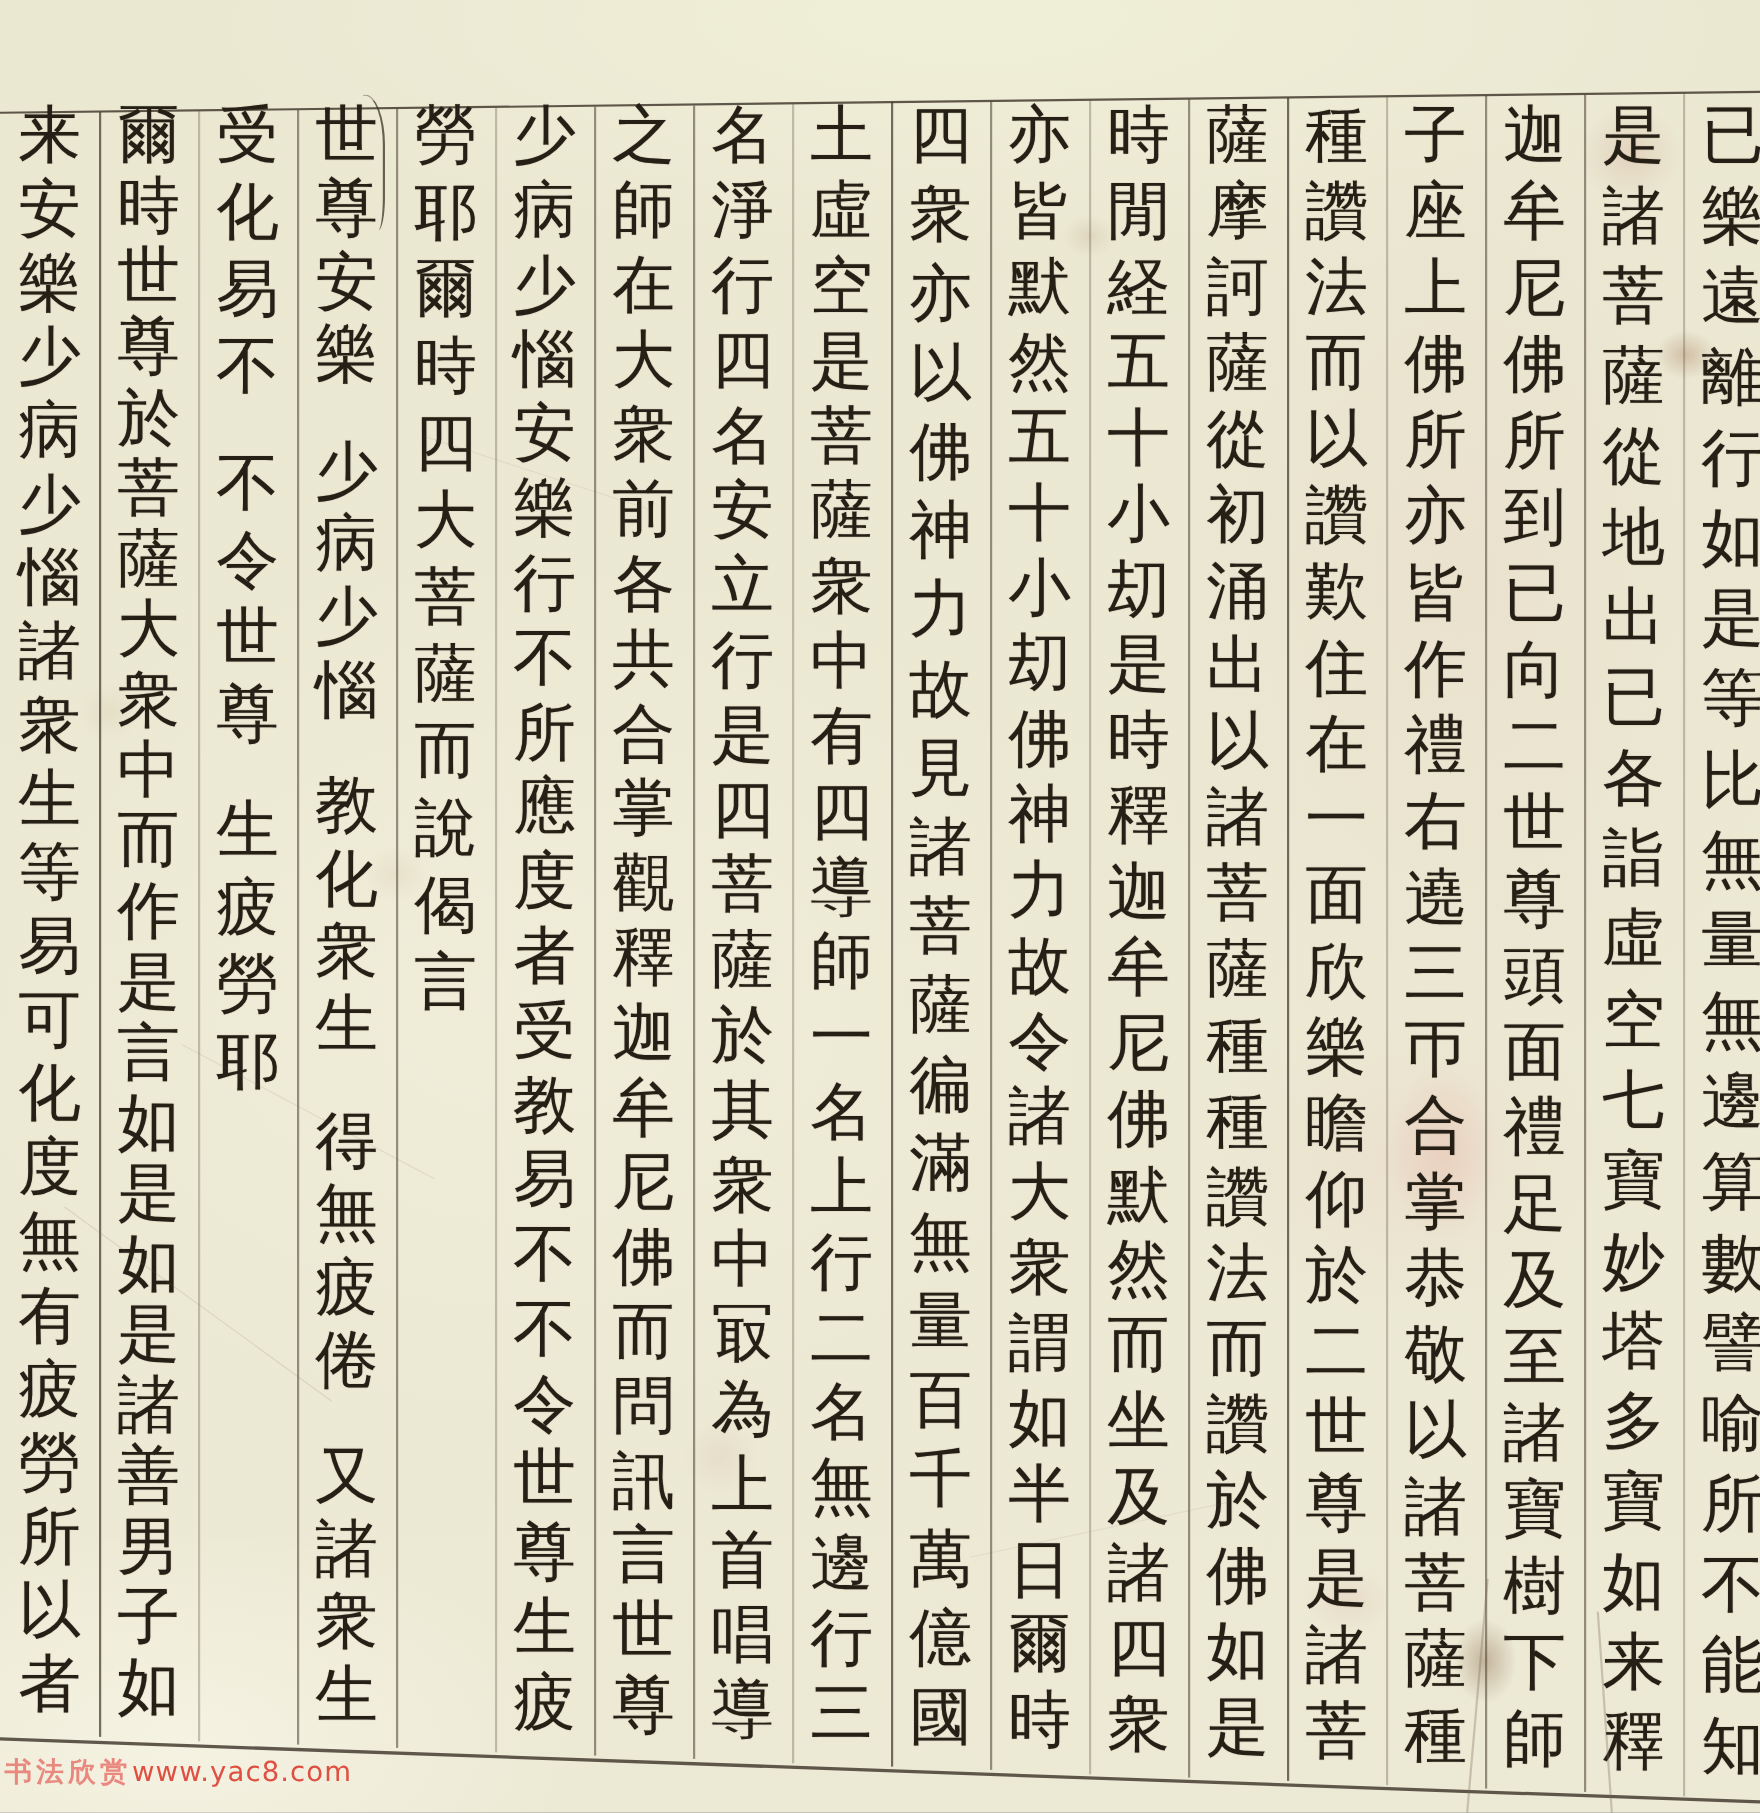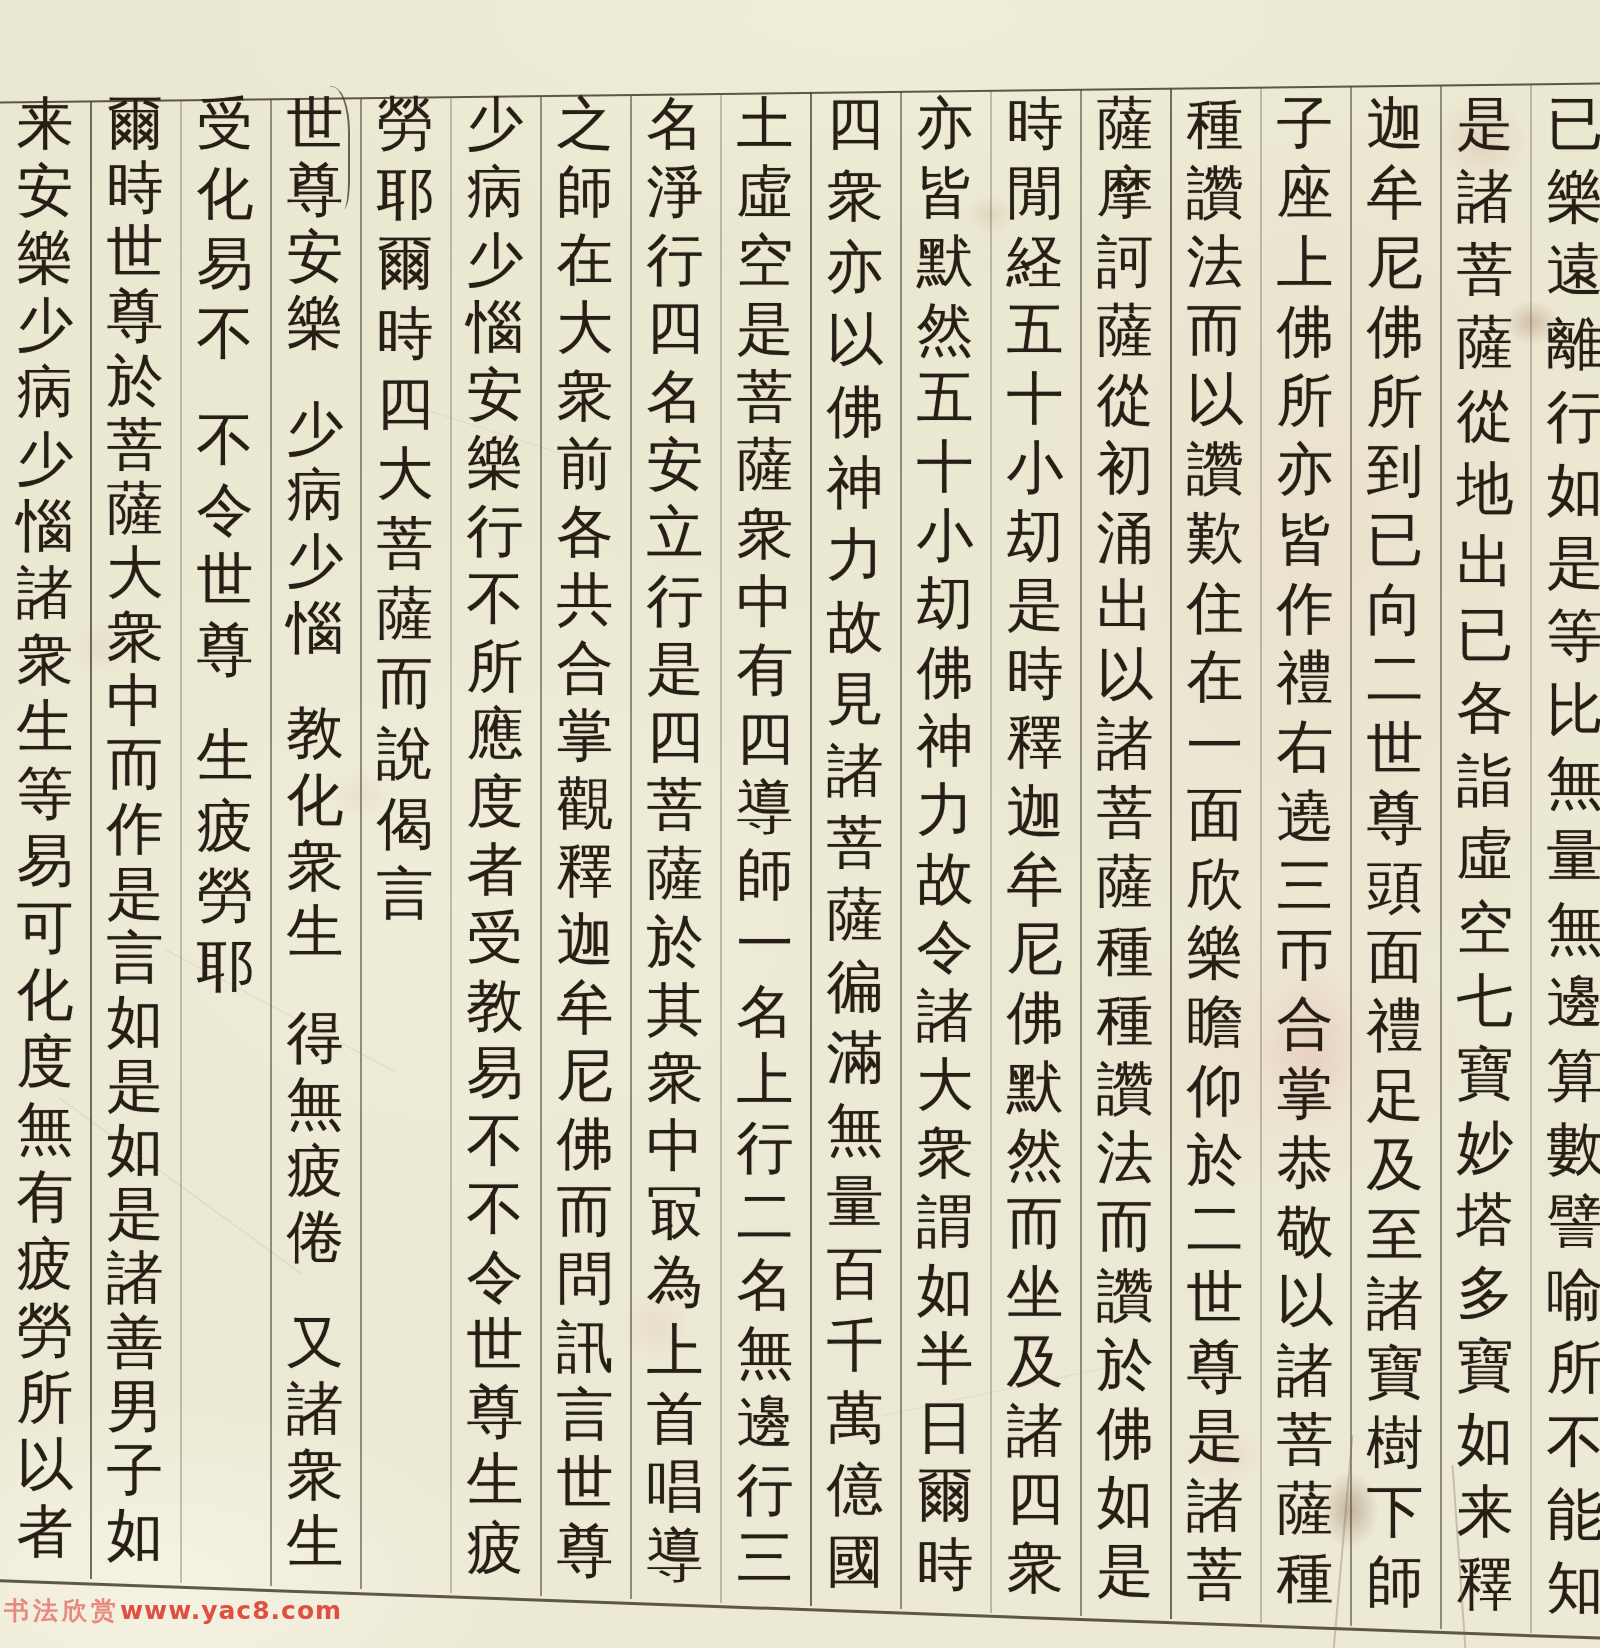--- a/index.html
+++ b/index.html
@@ -41,21 +41,21 @@
     border-top-right-radius:18px 46px;
     border-bottom-right-radius:6px 30px;
     pointer-events:none;
   }
   .watermark{
     position:absolute;left:4px;top:1594px;
     font-family:"DejaVu Sans","Liberation Sans",sans-serif;
     font-size:25px;letter-spacing:1px;white-space:nowrap;
   }
   .wm-name{color:#e8887e;font-weight:bold;letter-spacing:4px;}
-  .wm-url{color:#df4f42;font-weight:bold;}
+  .wm-url{color:#df4f42;font-weight:normal;}
 </style>
 </head>
 <body>
 
 <div class="page">
 
   <div class="stain" style="left:1435px;top:95px;width:95px;height:90px;background:radial-gradient(rgba(198,138,118,.22),transparent 70%);"></div>
   <div class="stain" style="left:1262px;top:965px;width:100px;height:165px;background:radial-gradient(rgba(226,158,148,.26),transparent 70%);"></div>
   <div class="stain" style="left:1505px;top:300px;width:55px;height:45px;background:radial-gradient(rgba(148,98,66,.30),transparent 70%);"></div>
   <div class="stain" style="left:1320px;top:1470px;width:60px;height:80px;background:radial-gradient(rgba(118,78,48,.34),transparent 68%);"></div>

